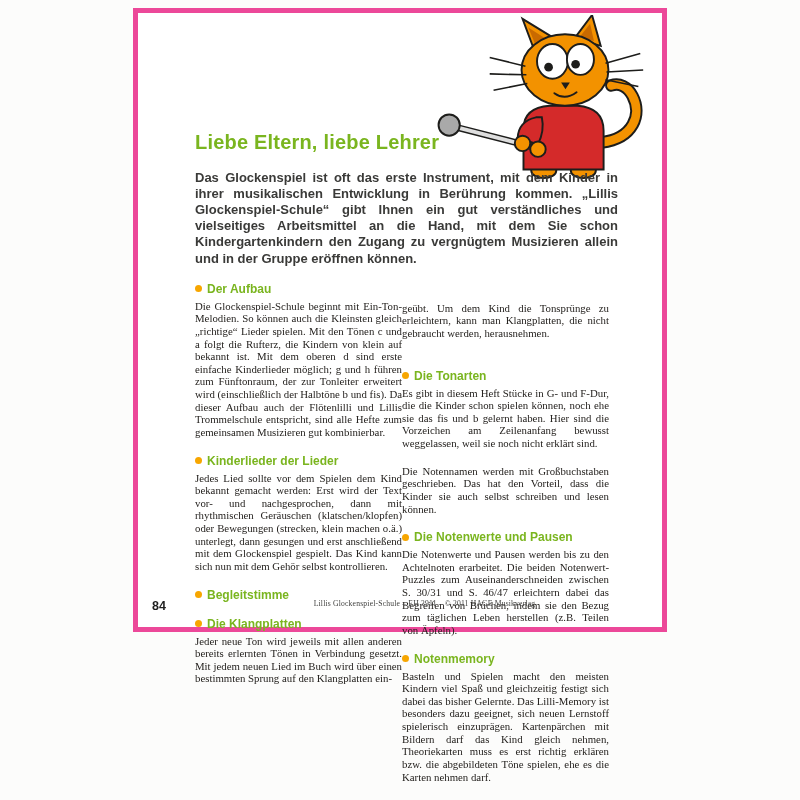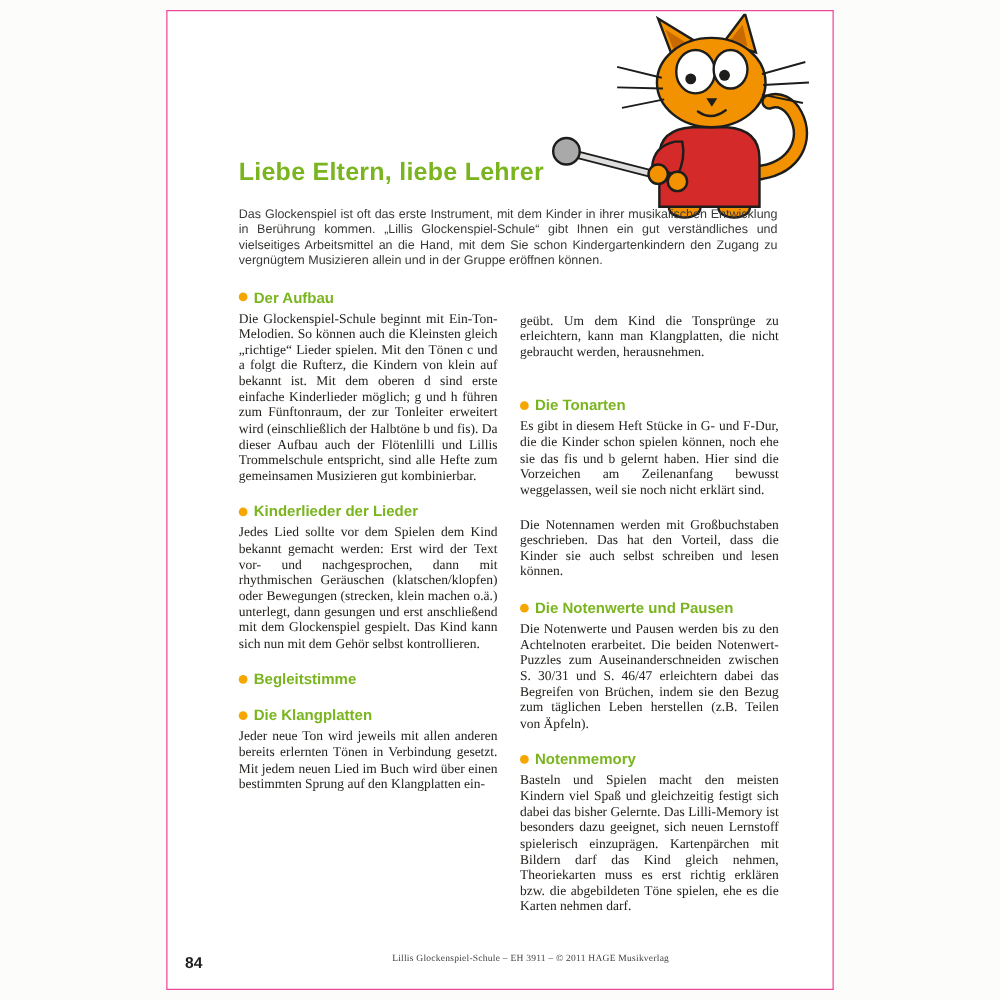--- a/index.html
+++ b/index.html
@@ -1,25 +1,25 @@
 <!DOCTYPE html>
 <html><head>
 <meta charset="utf-8">
 <style>
   * { margin:0; padding:0; box-sizing:border-box; }
   html,body { width:800px; height:800px; background:#fcfcfb; overflow:hidden;
               font-family:"Liberation Serif", serif; }
-  .page { position:absolute; left:133px; top:8px; width:534px; height:784px;
-          background:#ffffff; border:1px solid #ec4899; }
+  .page { position:absolute; left:133px; top:8px; width:534px; height:624px;
+          background:#ffffff; border:5px solid #ec4899; }
   .content { position:relative; padding:118px 44px 0 57px; }
   .page-title { font-family:"Liberation Sans", sans-serif; font-size:20px; font-weight:700;
                 color:#7ab51f; margin-bottom:16px; letter-spacing:0.2px; }
-  .intro { font-family:"Liberation Sans", sans-serif; font-size:10px; font-weight:400;
+  .intro { font-family:"Liberation Sans", sans-serif; font-size:13px; font-weight:700;
            color:#3a3a38; line-height:1.24; text-align:justify; margin-bottom:15px; }
-  .columns { display:flex; gap:18px; }
+  .columns { display:flex; }
   .col { width:207px; flex:0 0 auto; }
   .section { margin-bottom:15px; }
   .sec-head { display:flex; align-items:center; gap:5px; margin-bottom:4px; }
   .bullet { width:7px; height:7px; border-radius:50%; background:#f7a600; flex:0 0 auto; }
   .sec-title { font-family:"Liberation Sans", sans-serif; font-size:12px; font-weight:700;
                color:#7ab51f; }
   .sec-body { font-size:10.8px; line-height:1.17; color:#25221f; text-align:justify; }
   .continuation { margin-top:20px; margin-bottom:29px; }
   .cat { position:absolute; top:2px; right:14px; width:222px; height:167px; }
   .page-number { position:absolute; left:14px; bottom:14px;

